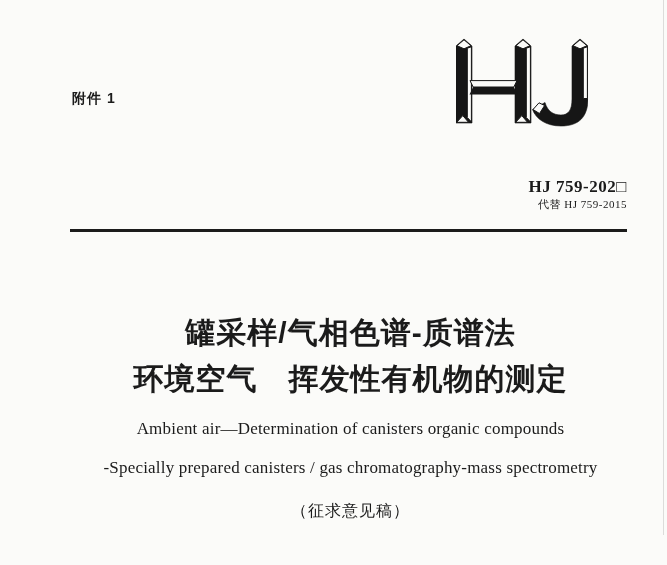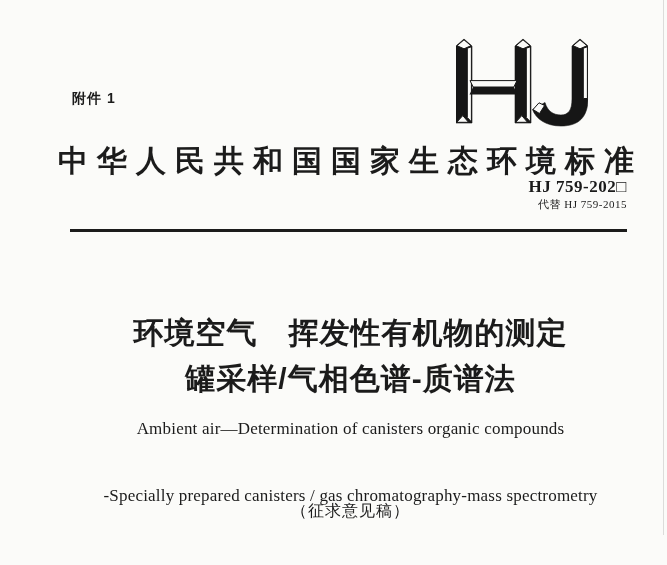--- a/index.html
+++ b/index.html
@@ -61,21 +61,21 @@
     font-size:30px;
     line-height:46px;
     letter-spacing:1px;
   }
   .en-line1{
     position:absolute;left:34px;right:0;top:419px;
     text-align:center;font-size:17px;letter-spacing:0.2px;
   }
   .en-line2{
     position:absolute;left:34px;right:0;top:458px;
-    text-align:center;font-size:17px;letter-spacing:0.2px;margin-top:28px;
+    text-align:center;font-size:17px;letter-spacing:0.2px;
   }
   .draft-note{
     position:absolute;left:34px;right:0;top:501px;
     text-align:center;
     font-family:"Liberation Sans","DejaVu Sans",sans-serif;
     font-weight:400;font-size:16px;letter-spacing:1px;
   }
 </style>
 </head>
 <body>
@@ -100,32 +100,31 @@
       <polygon points="70.3,10.2 74.4,8.8 74.4,83.8 70.3,79.5"></polygon>
       <polygon points="127.3,10.2 131.4,8.8 131.4,60.5 127.3,60.5"></polygon>
       <polygon points="0.7,84.3 6.8,77.6 12.5,84.3"></polygon>
       <polygon points="59.7,84.3 65.8,77.6 71.5,84.3"></polygon>
       <polygon points="77,71.5 83,64.8 88.6,67.5 83.5,75.5"></polygon>
       <polygon points="14,42.6 61,42.6 57.8,49 17.2,49"></polygon>
     </g>
     <polygon points="17.2,49 57.8,49 61.5,56.5 13.5,56.5" fill="#161616"></polygon>
   </svg>
 
-  <div class="header-title">中华人民共和国国家生态环境标准</div>
 
   <div class="std-block">
     <div class="std-number">HJ 759-202□</div>
     <div class="replaces">代替 HJ 759-2015</div>
   </div>
 
   <div class="rule"></div>
 
   <div class="doc-title">
+    <div>罐采样/气相色谱-质谱法</div>
     <div>环境空气　挥发性有机物的测定</div>
-    <div>罐采样/气相色谱-质谱法</div>
   </div>
 
   <div class="en-line1">Ambient air—Determination of canisters organic compounds</div>
 
   <div class="en-line2">-Specially prepared canisters / gas chromatography-mass spectrometry</div>
 
   <div class="draft-note">（征求意见稿）</div>
 
 </div>
 

